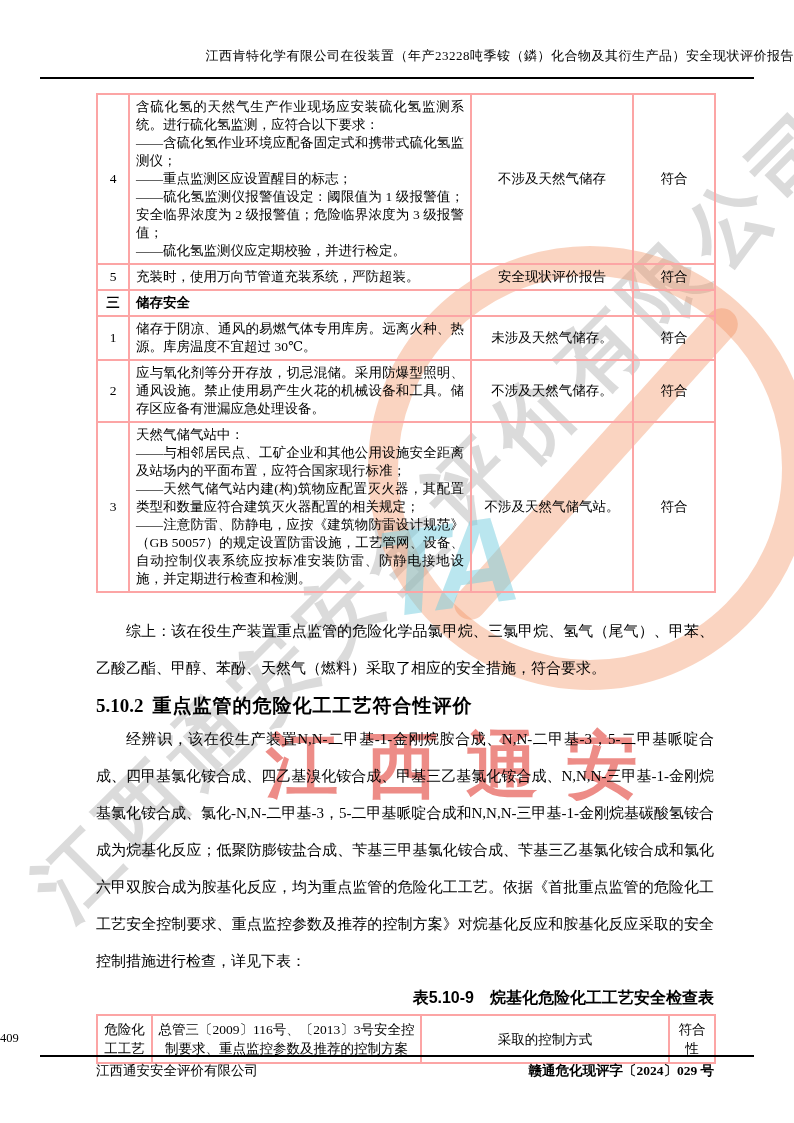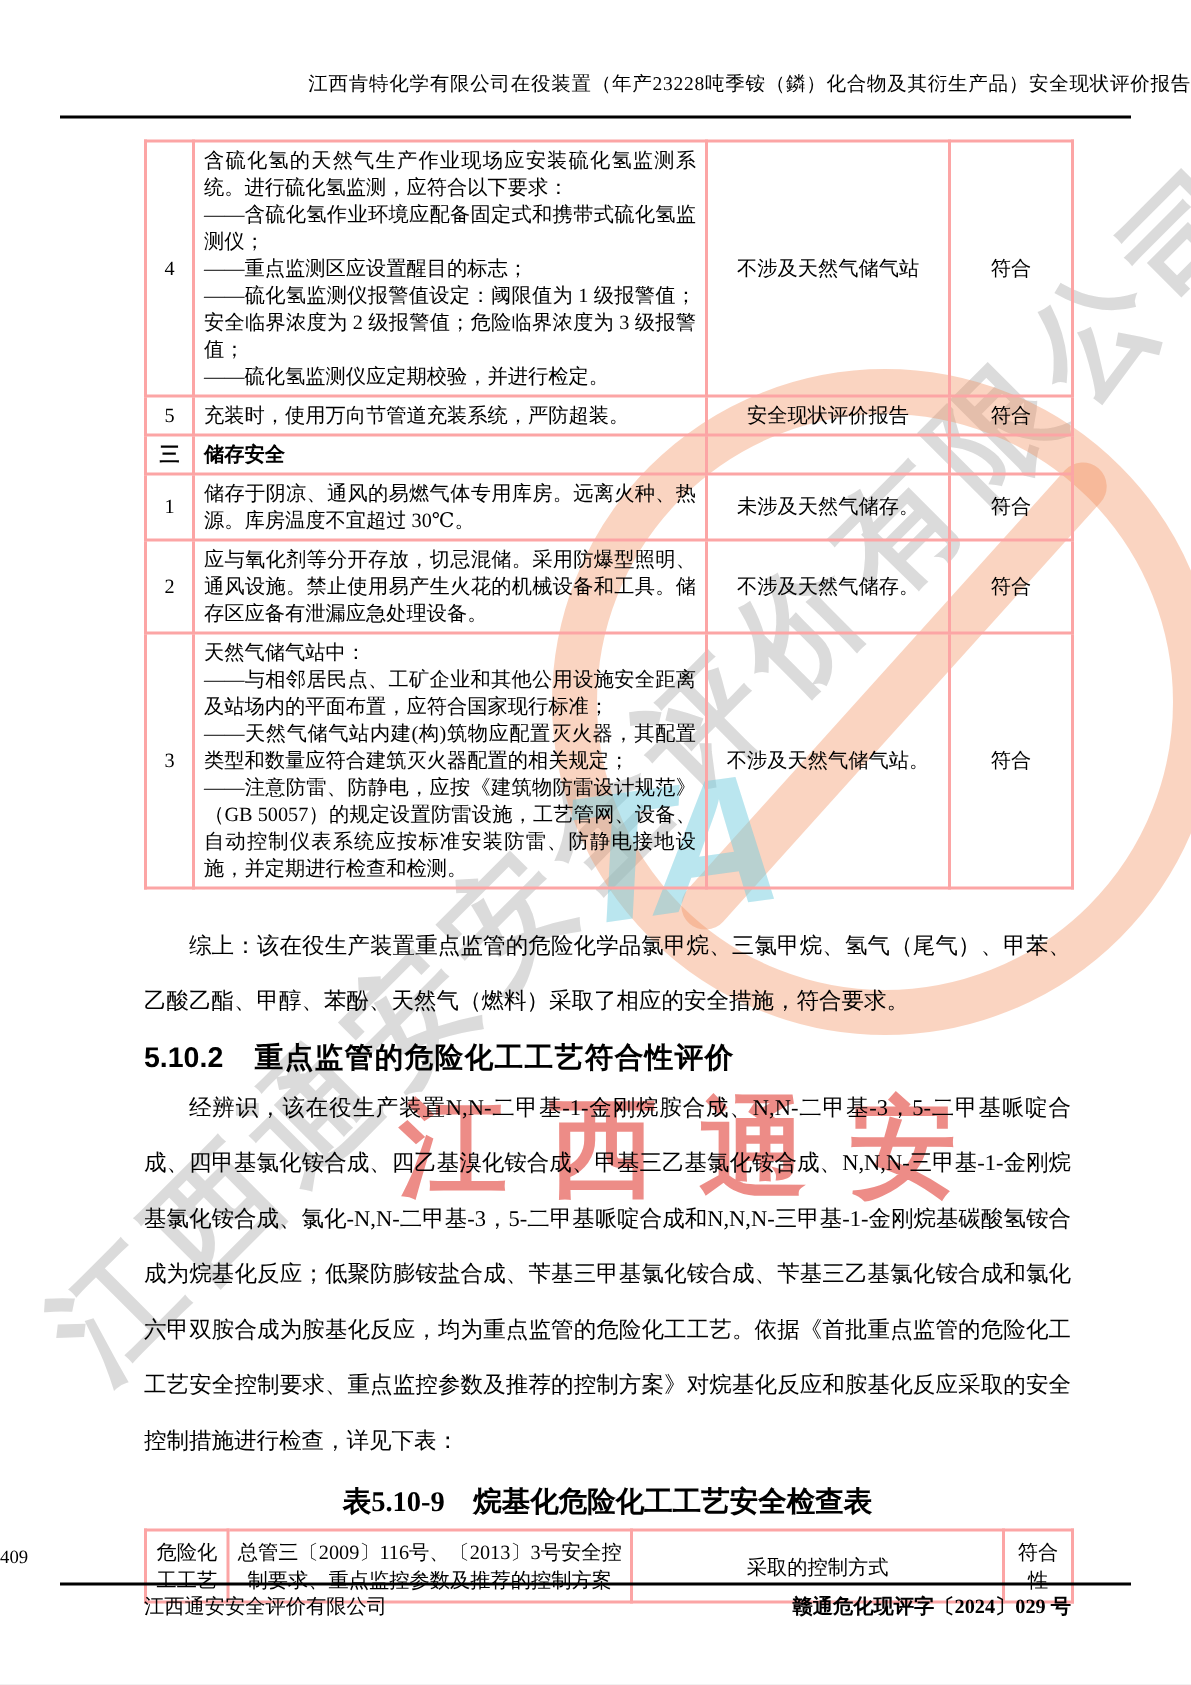--- a/index.html
+++ b/index.html
@@ -48,24 +48,24 @@
   .t1 td,.t2 td{border:2px solid #fca5a5;padding:3px 6px;font-size:13.5px;
     line-height:18px;vertical-align:middle;}
   .c-num{text-align:center;padding:3px 1px;}
   .c-mid,.c-res{text-align:center;}
   .sec-row td{font-weight:bold;}
   .c-body p{margin:0;text-align:justify;}
   .para{font-size:15px;line-height:37px;margin:0;text-align:justify;}
   .indent{text-indent:2em;}
   .p-summary{margin-top:20px;}
   .sec-heading{margin:4px 0 0 0;font-size:19px;line-height:30px;}
-  .h-num{font-family:Liberation Sans, sans-serif;font-weight:bold;margin-right:21px;}
+  .h-num{font-family:Liberation Serif, serif;font-weight:bold;margin-right:9px;}
   .h-text{font-family:"Liberation Sans",sans-serif;font-weight:bold;letter-spacing:1px;}
-  .t2-caption{text-align:center;font-family:Liberation Serif, serif;font-weight:bold;
-    font-size:19px;margin:8px 0 5px 0;}
+  .t2-caption{text-align:right;font-family:Liberation Sans, sans-serif;font-weight:bold;
+    font-size:16px;margin:8px 0 5px 0;}
   .t2 td{line-height:19px;text-align:center;padding:4px 5px;}
 </style>
 </head>
 <body>
 
 <div class="page">
 
   <div class="watermark">
     <div class="wm-gray">江西通安安全评价有限公司</div>
     <div class="wm-ring"></div>
@@ -89,21 +89,21 @@
       <tbody>
         <tr>
           <td class="c-num">4</td>
           <td class="c-body">
             <p>含硫化氢的天然气生产作业现场应安装硫化氢监测系统。进行硫化氢监测，应符合以下要求：</p>
             <p>——含硫化氢作业环境应配备固定式和携带式硫化氢监测仪；</p>
             <p>——重点监测区应设置醒目的标志；</p>
             <p>——硫化氢监测仪报警值设定：阈限值为 1 级报警值；安全临界浓度为 2 级报警值；危险临界浓度为 3 级报警值；</p>
             <p>——硫化氢监测仪应定期校验，并进行检定。</p>
           </td>
-          <td class="c-mid">不涉及天然气储气站</td>
+          <td class="c-mid">不涉及天然气储存</td>
           <td class="c-res">符合</td>
         </tr>
         <tr>
           <td class="c-num">5</td>
           <td class="c-body">
             <p>充装时，使用万向节管道充装系统，严防超装。</p>
           </td>
           <td class="c-mid">安全现状评价报告</td>
           <td class="c-res">符合</td>
         </tr>

